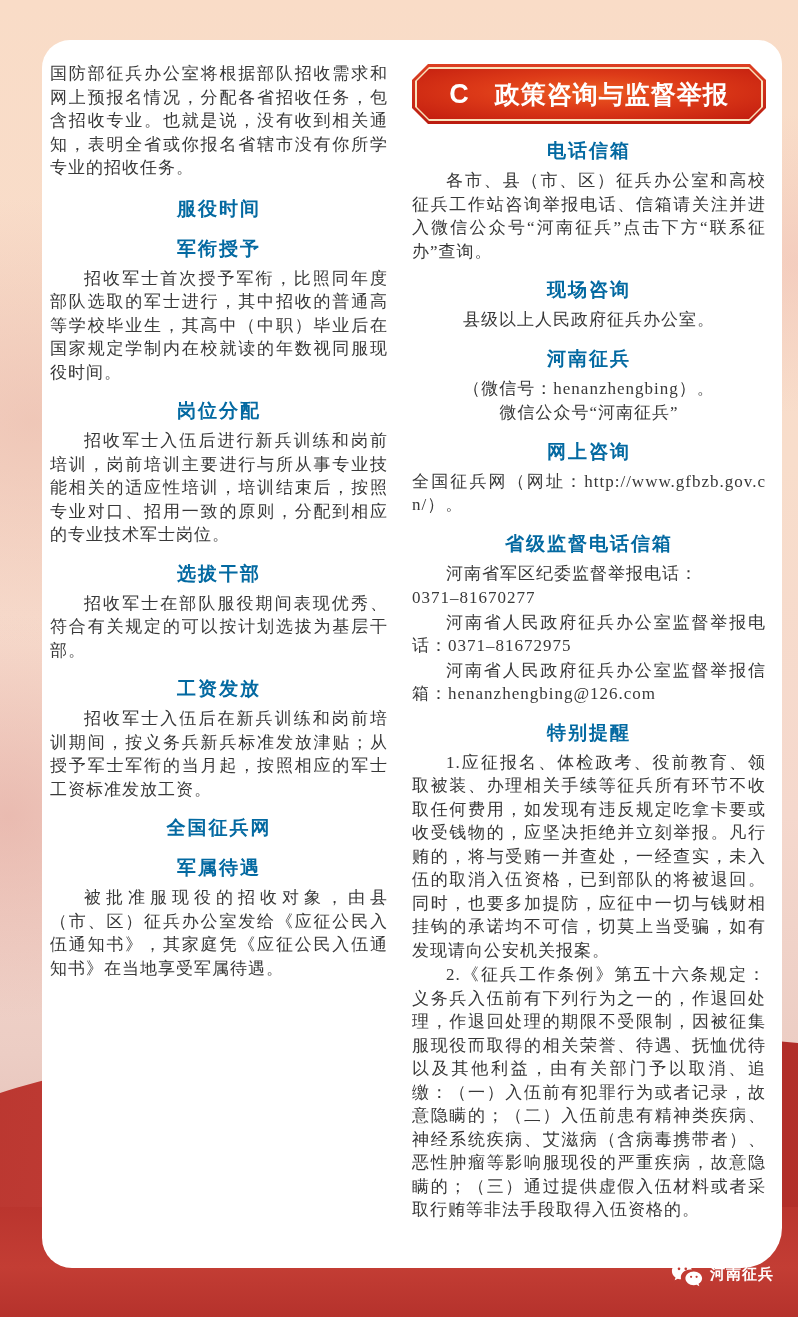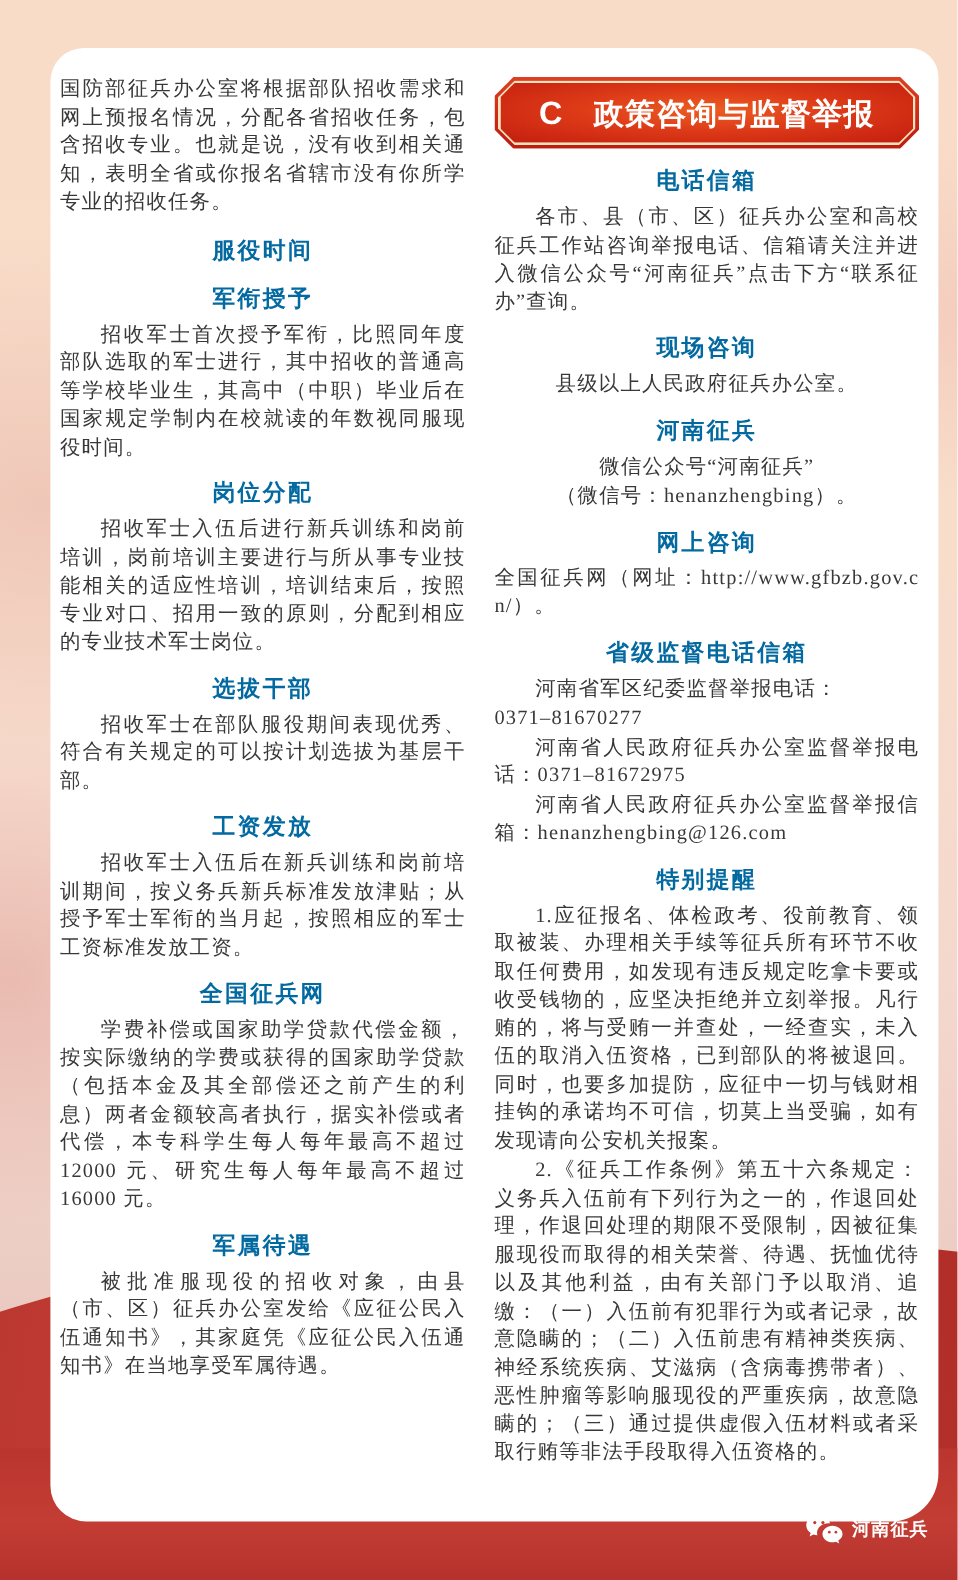--- a/index.html
+++ b/index.html
@@ -87,21 +87,20 @@
       <h3 class="sec-h">岗位分配</h3>
       <p class="para">招收军士入伍后进行新兵训练和岗前培训，岗前培训主要进行与所从事专业技能相关的适应性培训，培训结束后，按照专业对口、招用一致的原则，分配到相应的专业技术军士岗位。</p>
 
       <h3 class="sec-h">选拔干部</h3>
       <p class="para">招收军士在部队服役期间表现优秀、符合有关规定的可以按计划选拔为基层干部。</p>
 
       <h3 class="sec-h">工资发放</h3>
       <p class="para">招收军士入伍后在新兵训练和岗前培训期间，按义务兵新兵标准发放津贴；从授予军士军衔的当月起，按照相应的军士工资标准发放工资。</p>
 
       <h3 class="sec-h">全国征兵网</h3>
-      <p class="para">学费补偿或国家助学贷款代偿金额，按实际缴纳的学费或获得的国家助学贷款（包括本金及其全部偿还之前产生的利息）两者金额较高者执行，据实补偿或者代偿，本专科学生每人每年最高不超过 12000 元、研究生每人每年最高不超过 16000 元。</p>
 
       <h3 class="sec-h">军属待遇</h3>
       <p class="para">被批准服现役的招收对象，由县（市、区）征兵办公室发给《应征公民入伍通知书》，其家庭凭《应征公民入伍通知书》在当地享受军属待遇。</p>
     </div>
 
     <div class="col col-right">
 
       <div class="banner">
         <div class="layer-outer oct"></div>
         <div class="layer-mid"></div>
@@ -111,22 +110,22 @@
         </div>
       </div>
 
       <h3 class="sec-h">电话信箱</h3>
       <p class="para">各市、县（市、区）征兵办公室和高校征兵工作站咨询举报电话、信箱请关注并进入微信公众号“河南征兵”点击下方“联系征办”查询。</p>
 
       <h3 class="sec-h">现场咨询</h3>
       <p class="para center">县级以上人民政府征兵办公室。</p>
 
       <h3 class="sec-h">河南征兵</h3>
+      <p class="para center">（微信号：henanzhengbing）。</p>
       <p class="para center">微信公众号“河南征兵”</p>
-      <p class="para center">（微信号：henanzhengbing）。</p>
 
       <h3 class="sec-h">网上咨询</h3>
       <p class="para noindent breakall">全国征兵网（网址：http://www.gfbzb.gov.cn/）。</p>
 
       <h3 class="sec-h">省级监督电话信箱</h3>
       <p class="para">河南省军区纪委监督举报电话：</p>
       <p class="para noindent">0371–81670277</p>
       <p class="para">河南省人民政府征兵办公室监督举报电话：0371–81672975</p>
       <p class="para">河南省人民政府征兵办公室监督举报信箱：henanzhengbing@126.com</p>
 

